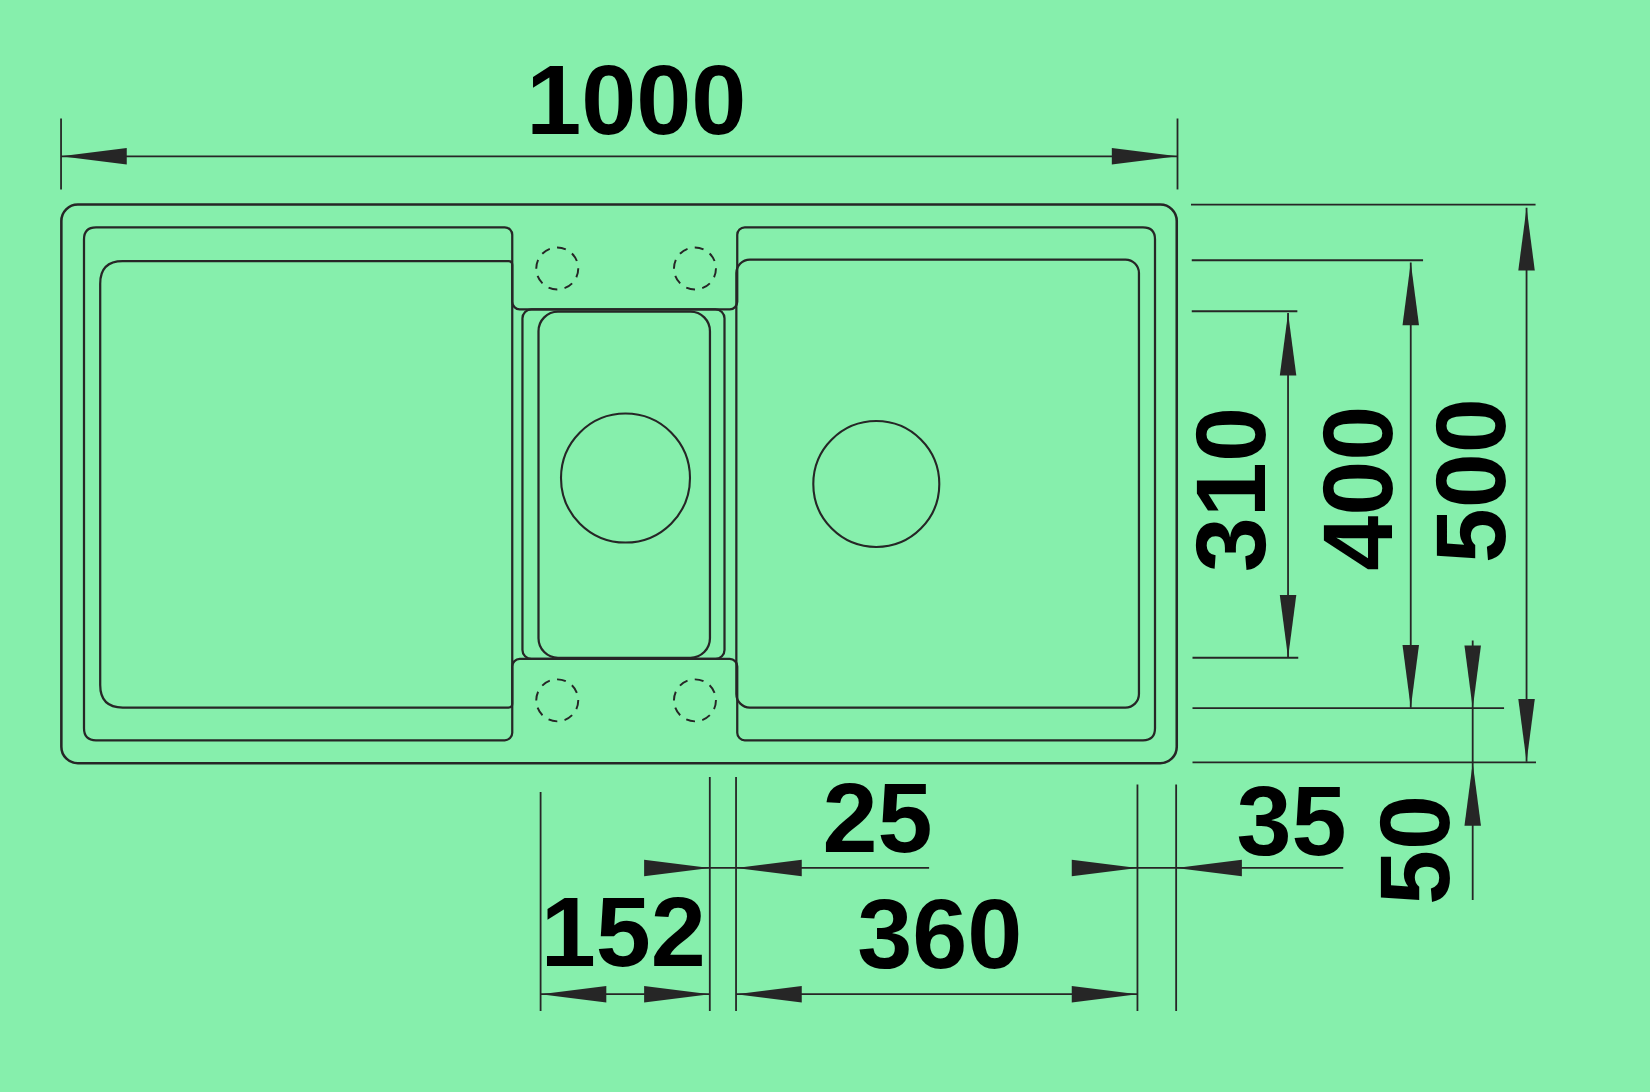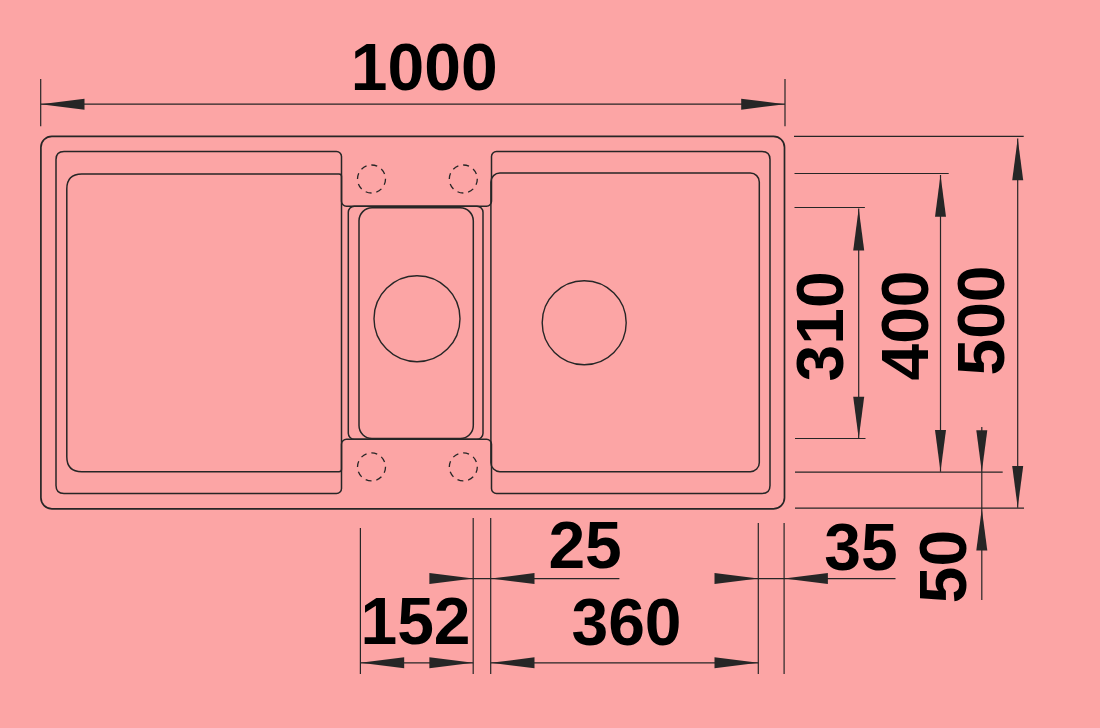--- a/index.html
+++ b/index.html
@@ -1,16 +1,16 @@
 <!DOCTYPE html>
 <html><head>
 <meta charset="utf-8">
 <style>
   html,body{margin:0;padding:0;background:#ffffff;}
-  #page{width:1100px;height:728px;position:relative;background:#fca5a5;overflow:hidden;}
+  #page{width:1100px;height:728px;position:relative;background:#86efac;overflow:hidden;}
   svg{display:block;}
   text{font-family:"Liberation Sans", sans-serif;font-weight:bold;fill:#000000;}
 </style>
 </head>
 <body>
 
 <div id="page">
 <svg width="1100" height="728" viewBox="0 0 1100 728">
   <g fill="none" stroke="#262626">
 

